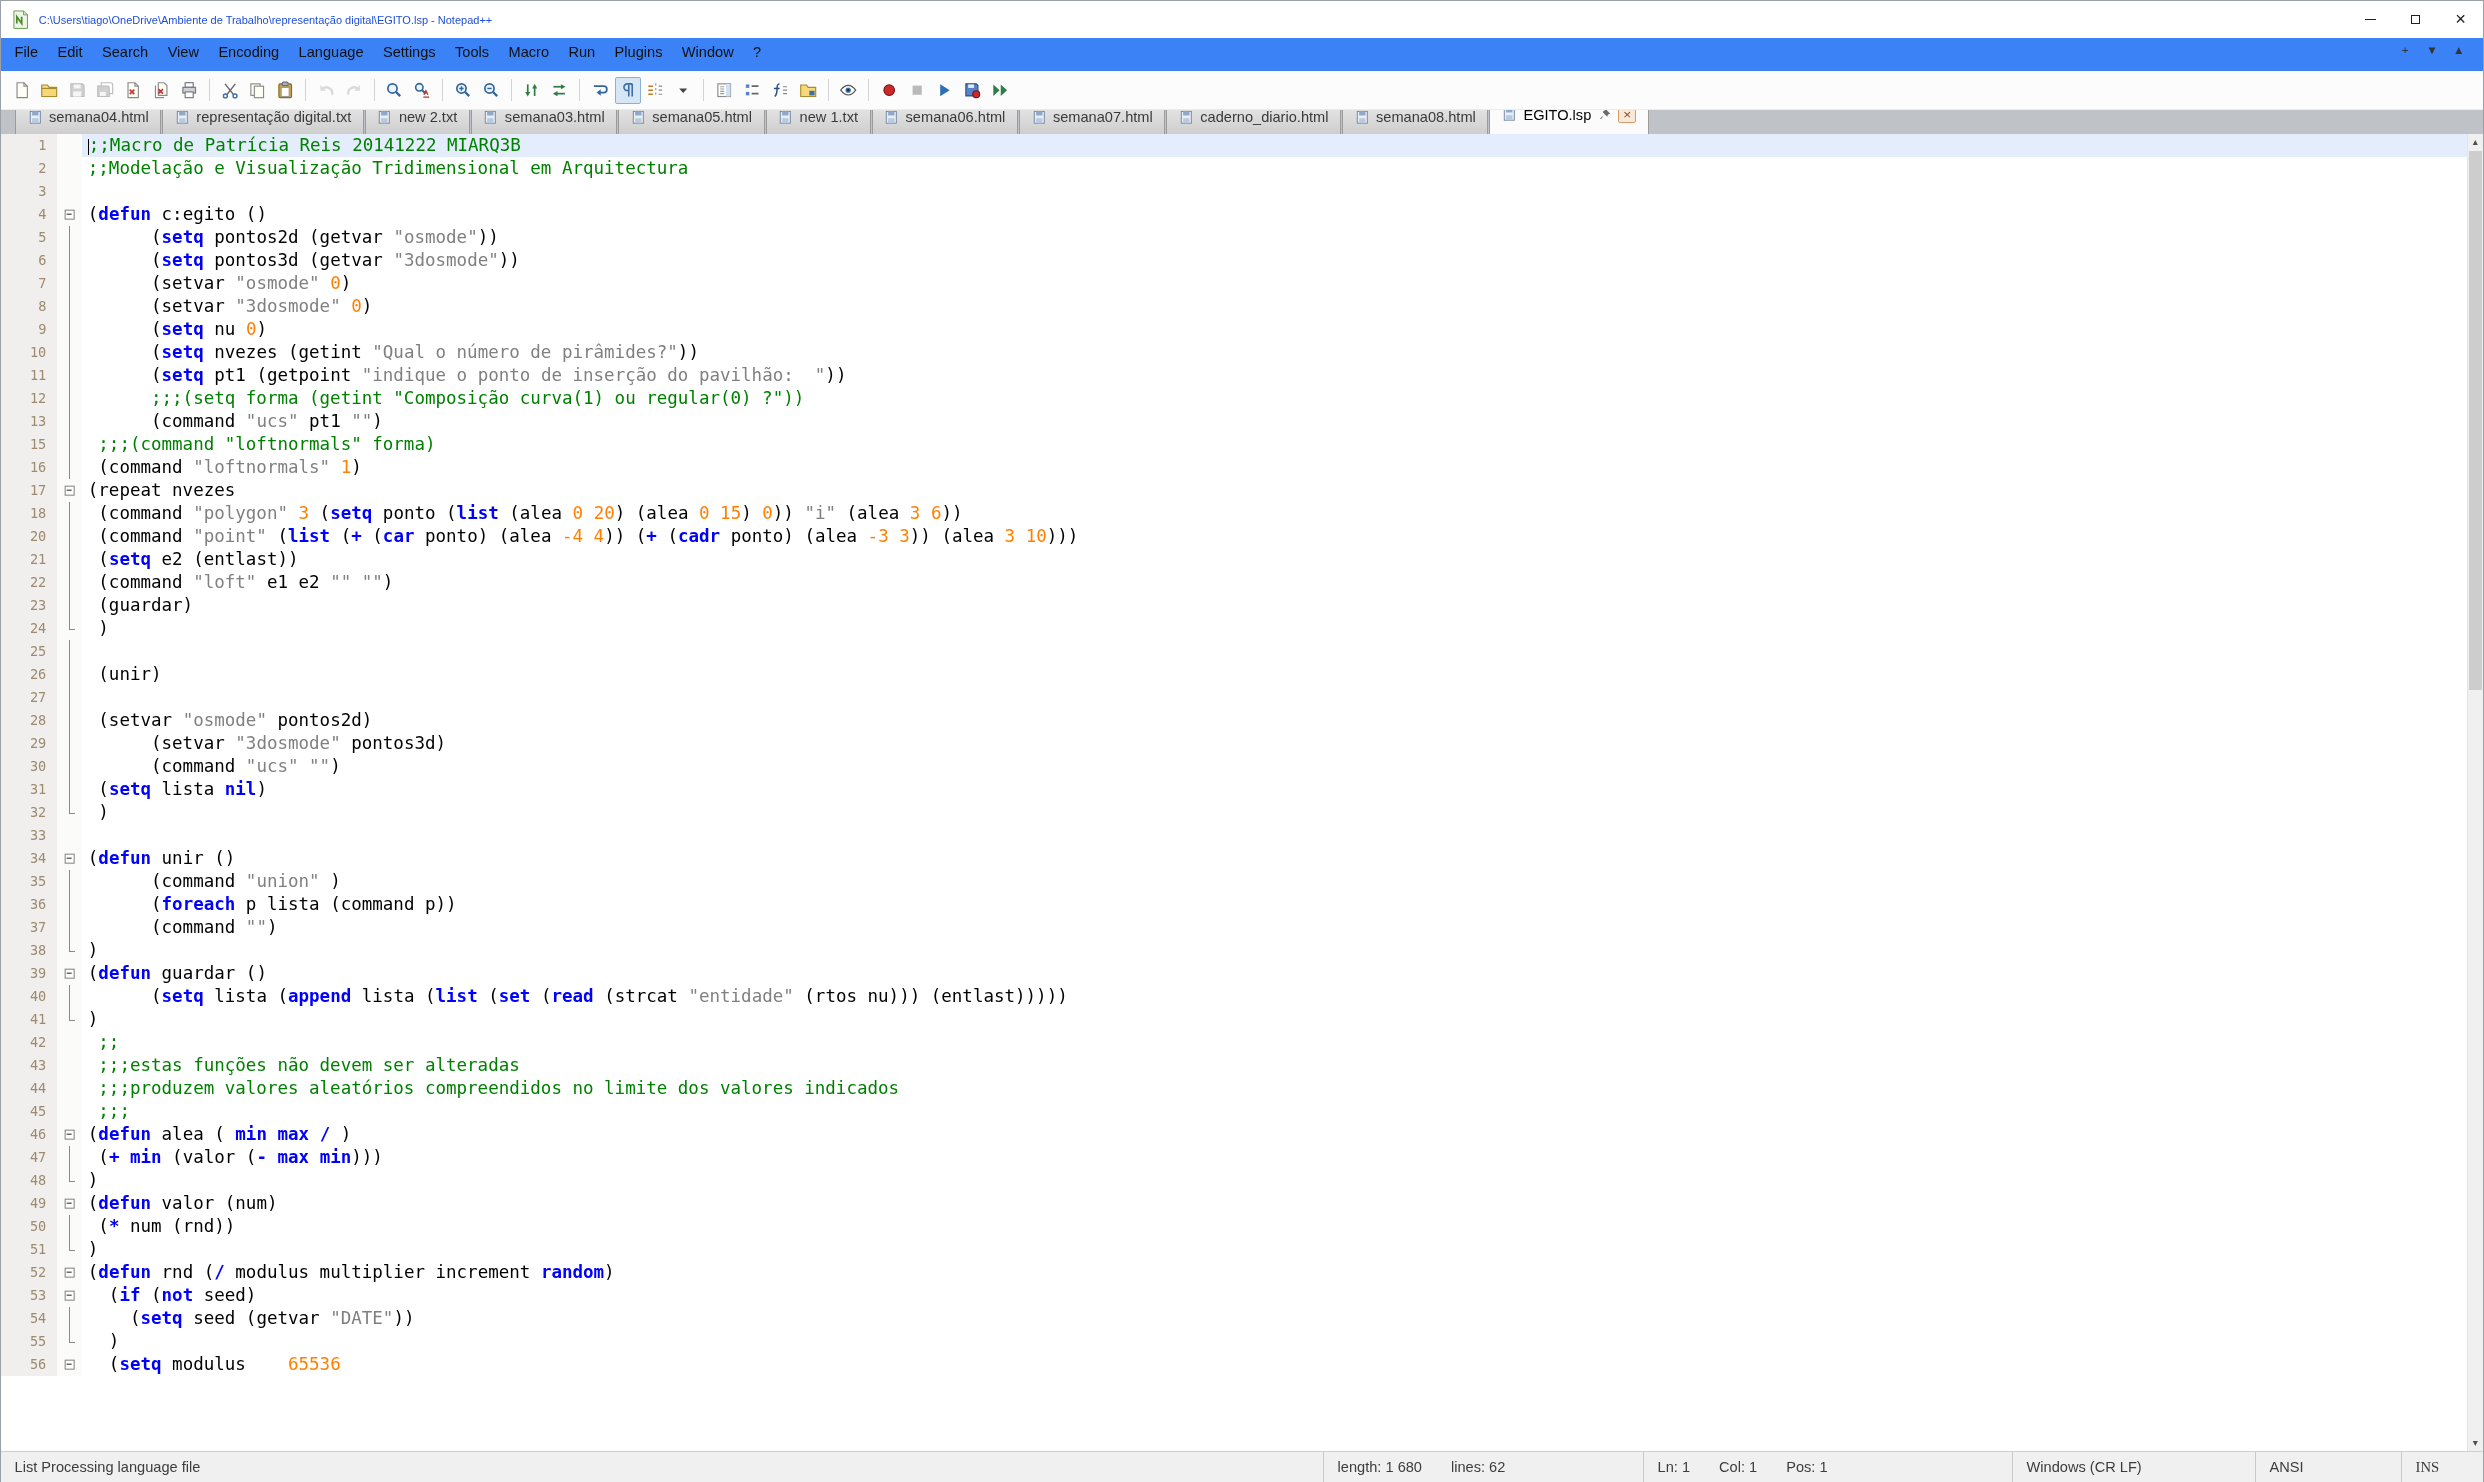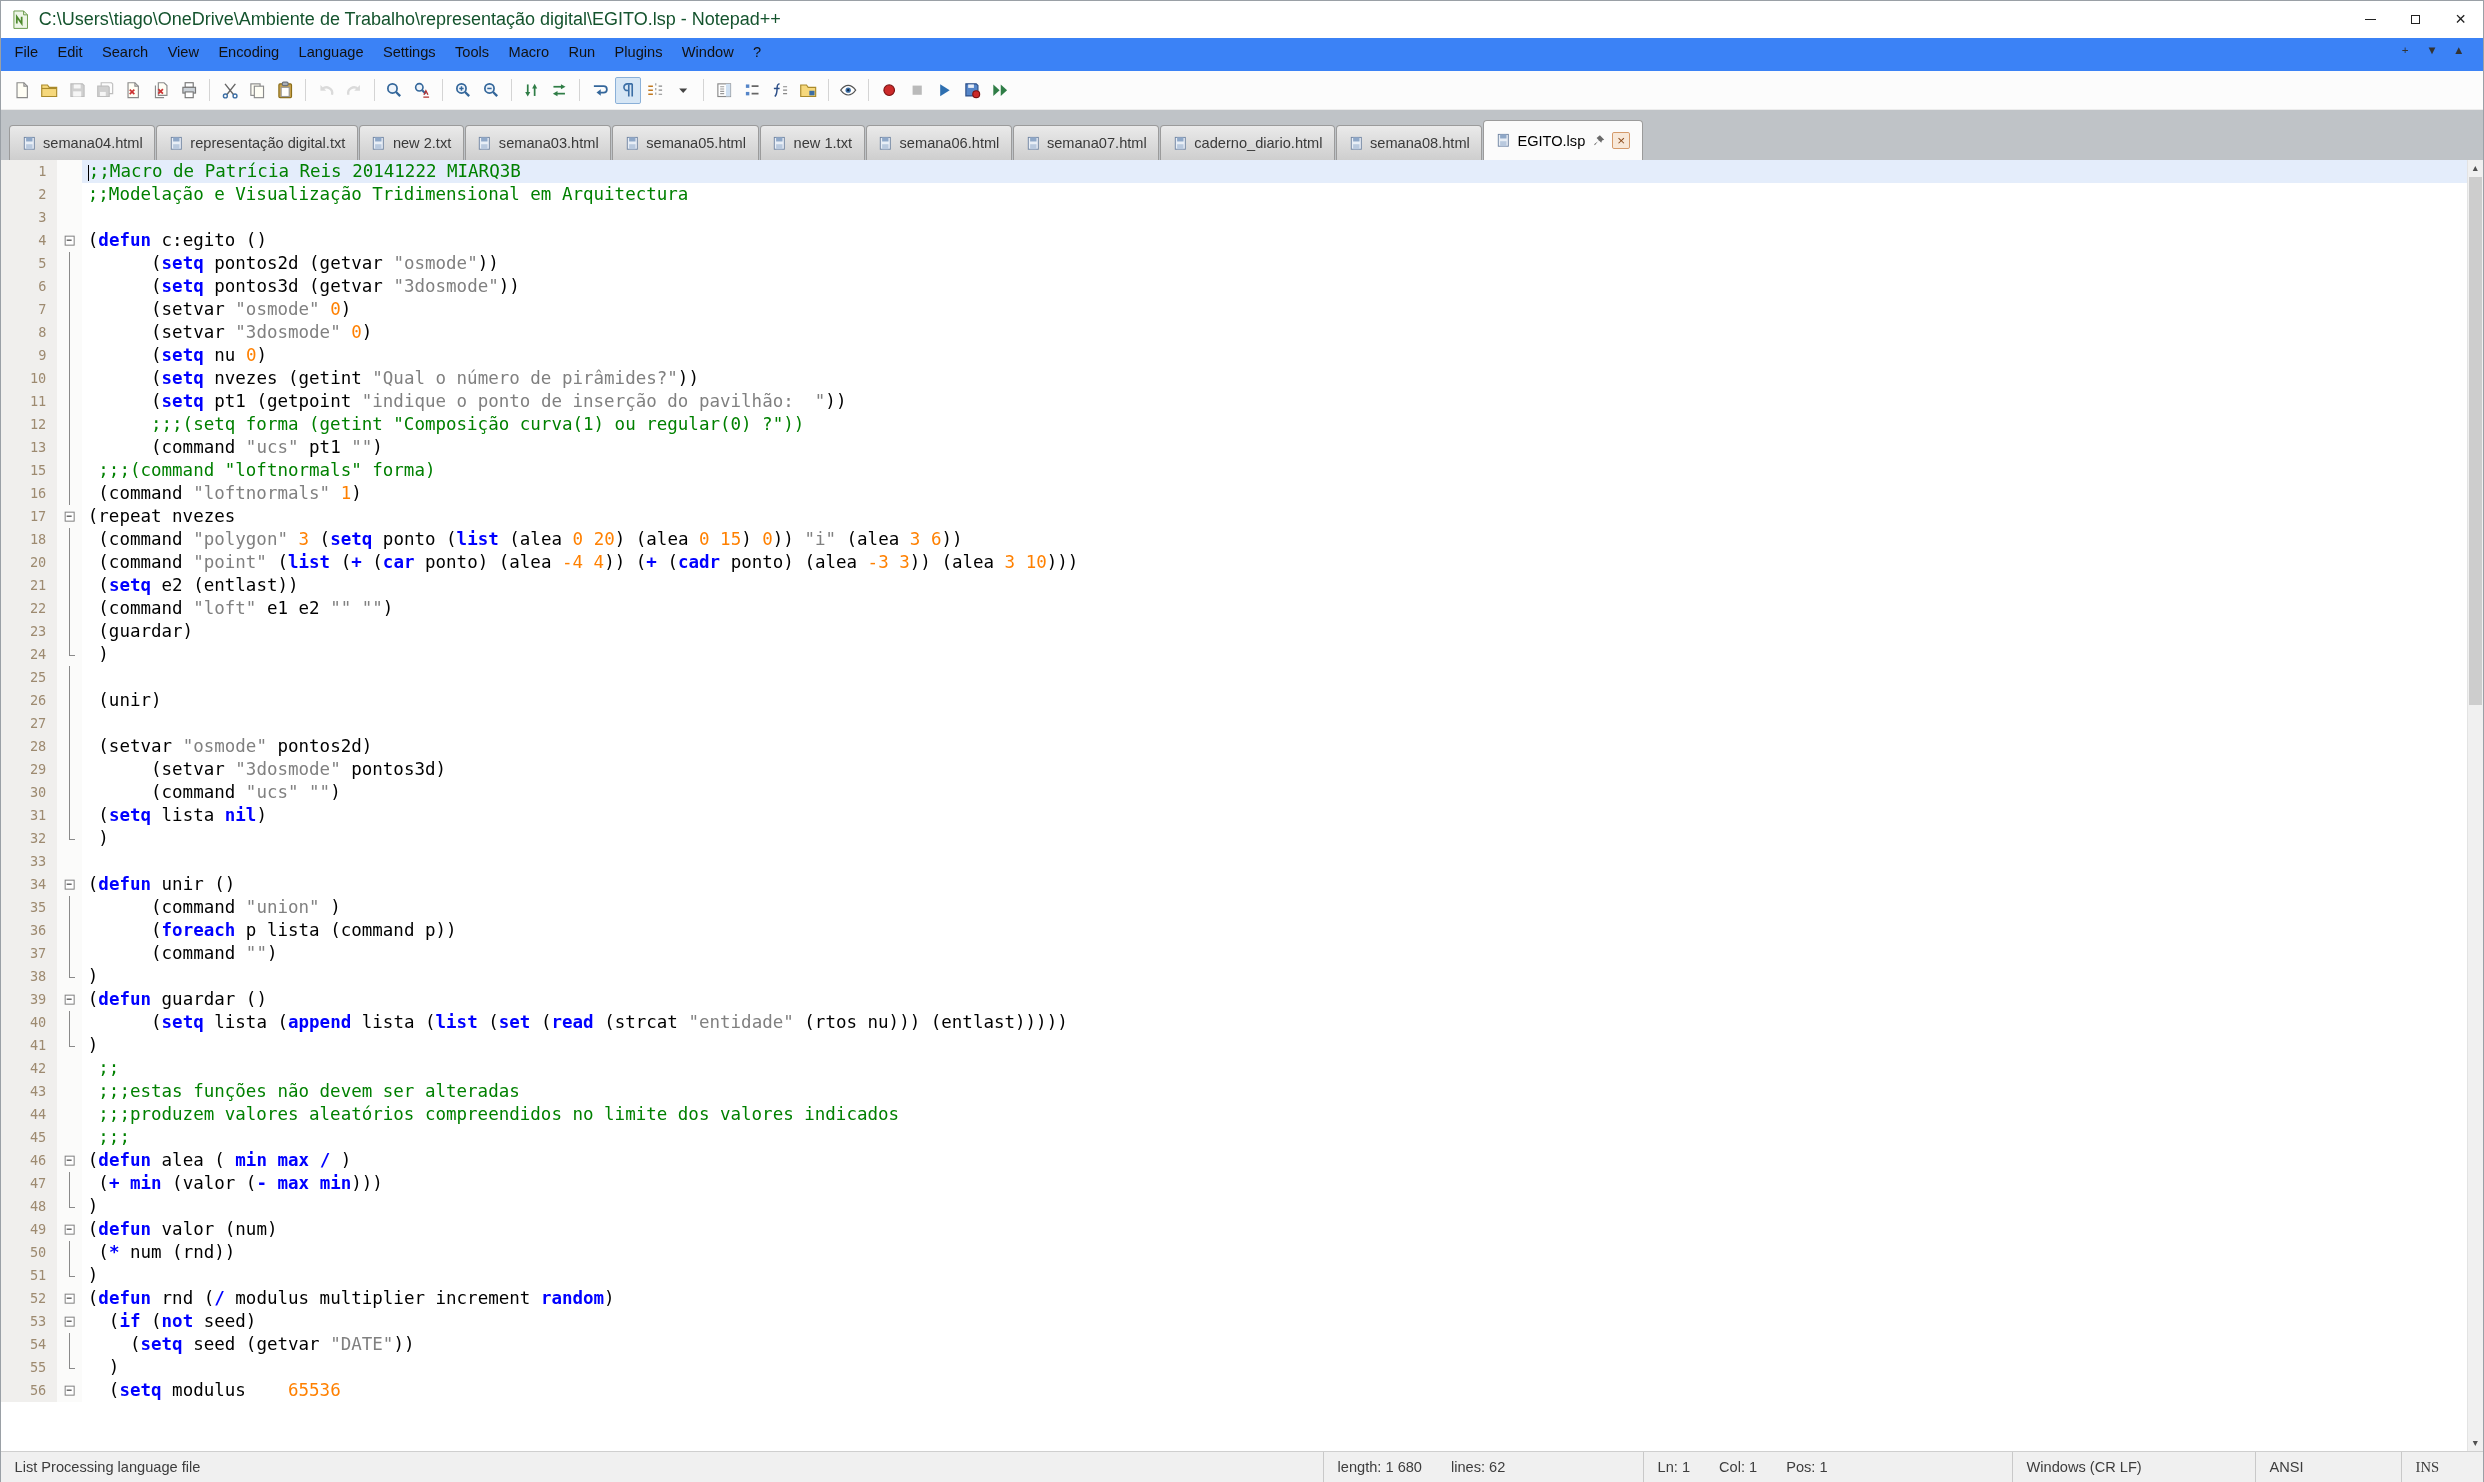--- a/index.html
+++ b/index.html
@@ -5,21 +5,21 @@
   * { box-sizing: border-box; margin: 0; padding: 0; }
   html,body { width:2484px; height:1483px; overflow:hidden; background:#dcdcdc;
               font-family:"Liberation Sans", sans-serif; }
   .window { width:2484px; height:1483px; display:flex; flex-direction:column;
             background:#fff; border:1px solid #9aa0a6; }
 
   
   .titlebar { height:37px; flex:none; background:#ffffff; display:flex; align-items:center;
               padding-left:9.7px; gap:8.7px; }
   .app-icon svg { width:19.4px; height:19.4px; display:block; }
-  .title-text { font-size:18px; color:#14532d; white-space:nowrap; }
+  .title-text { font-size:11px; color:#1d4ed8; white-space:nowrap; }
   .win-controls { margin-left:auto; display:flex; height:100%; }
   .win-btn { width:45px; height:100%; display:flex; align-items:center; justify-content:center; color:#222; }
   .glyph-min { width:10.7px; height:1px; background:#222; }
   .glyph-max { width:9.7px; height:9.7px; border:1px solid #222; }
   .glyph-close { font-size:18.4px; line-height:1; }
 
   
   .menubar { height:33px; flex:none; background:#3b82f6; display:flex; align-items:flex-start;
              padding:0 3.9px; font-size:14.6px; color:#111; }
   .menu-item { padding:5.8px 9.7px; white-space:nowrap; }
@@ -31,22 +31,22 @@
   .toolbar { height:39px; flex:none; background:#fcfcfc; display:flex; align-items:center;
              padding:0 7.8px; gap:1.9px; border-bottom:1px solid #ececec; }
   .tbtn { width:26px; height:27px; display:flex; align-items:center; justify-content:center;
           border:1px solid transparent; border-radius:1.9px; }
   .tbtn svg { width:18.4px; height:18.4px; display:block; }
   .tbtn.disabled { opacity:.35; filter:grayscale(1); }
   .tbtn.active { background:#d6e6f5; border-color:#8ab0d8; }
   .tsep { width:1px; height:21.3px; background:#d4d4d4; margin:0 4.9px; }
 
   
-  .tabbar { height:50px; flex:none; background:#bfc3c7; display:flex; align-items:flex-end;
-            padding-left:8px; overflow:hidden; }
+  .tabbar { height:24px; flex:none; background:#bfc3c7; display:flex; align-items:flex-end;
+            padding-left:14px; overflow:hidden; }
   .tab { height:35px; display:flex; align-items:center; gap:6.8px; padding:0 11.6px;
          background:linear-gradient(#eaeaea,#cecece); border:1px solid #9b9b9b; border-bottom:none;
          border-radius:3.9px 3.9px 0 0; margin-right:1px; font-size:14.6px; color:#3a3a3a; white-space:nowrap; }
   .tab.active { height:40px; background:#fbfbfb; color:#000; }
   .ticon svg { width:14.6px; height:14.6px; display:block; }
   .pin svg { width:13.6px; height:13.6px; display:block; }
   .tclose { width:17.5px; height:17.5px; border:1px solid #d49a6a; background:#f8e8d8; color:#8a4a1a;
             display:flex; align-items:center; justify-content:center; font-size:13.6px; border-radius:1.9px; }
 
   

